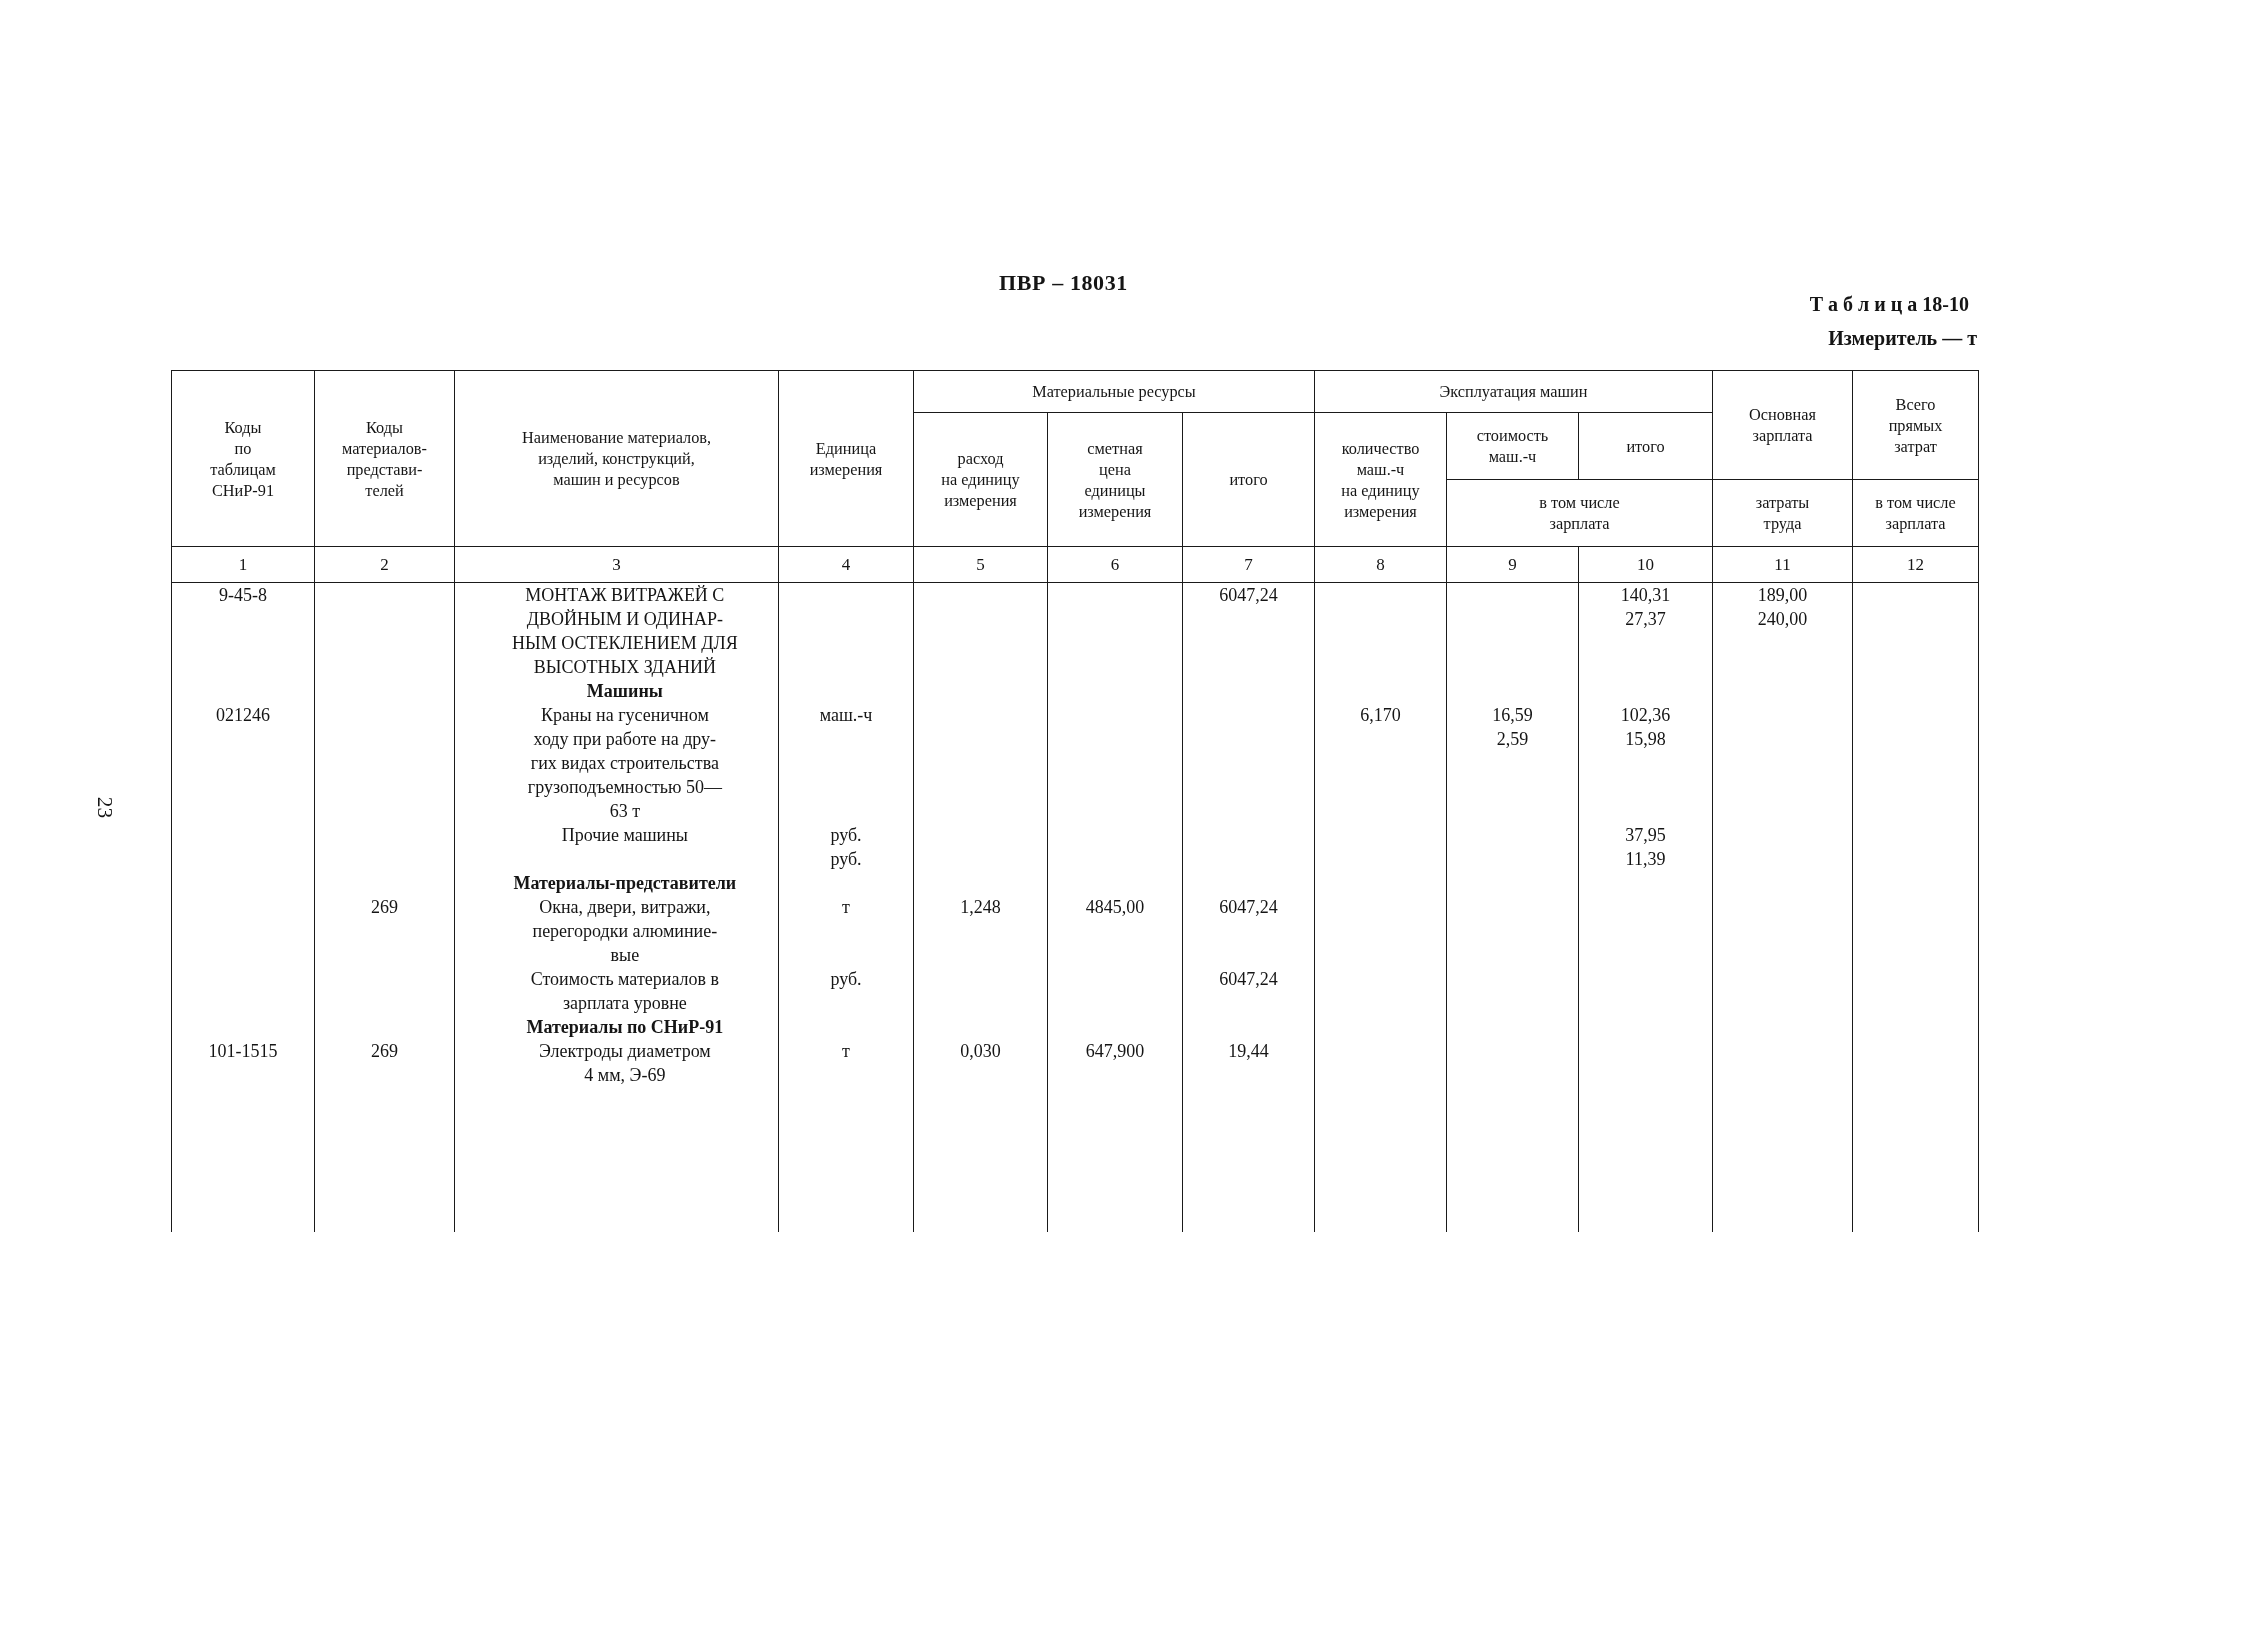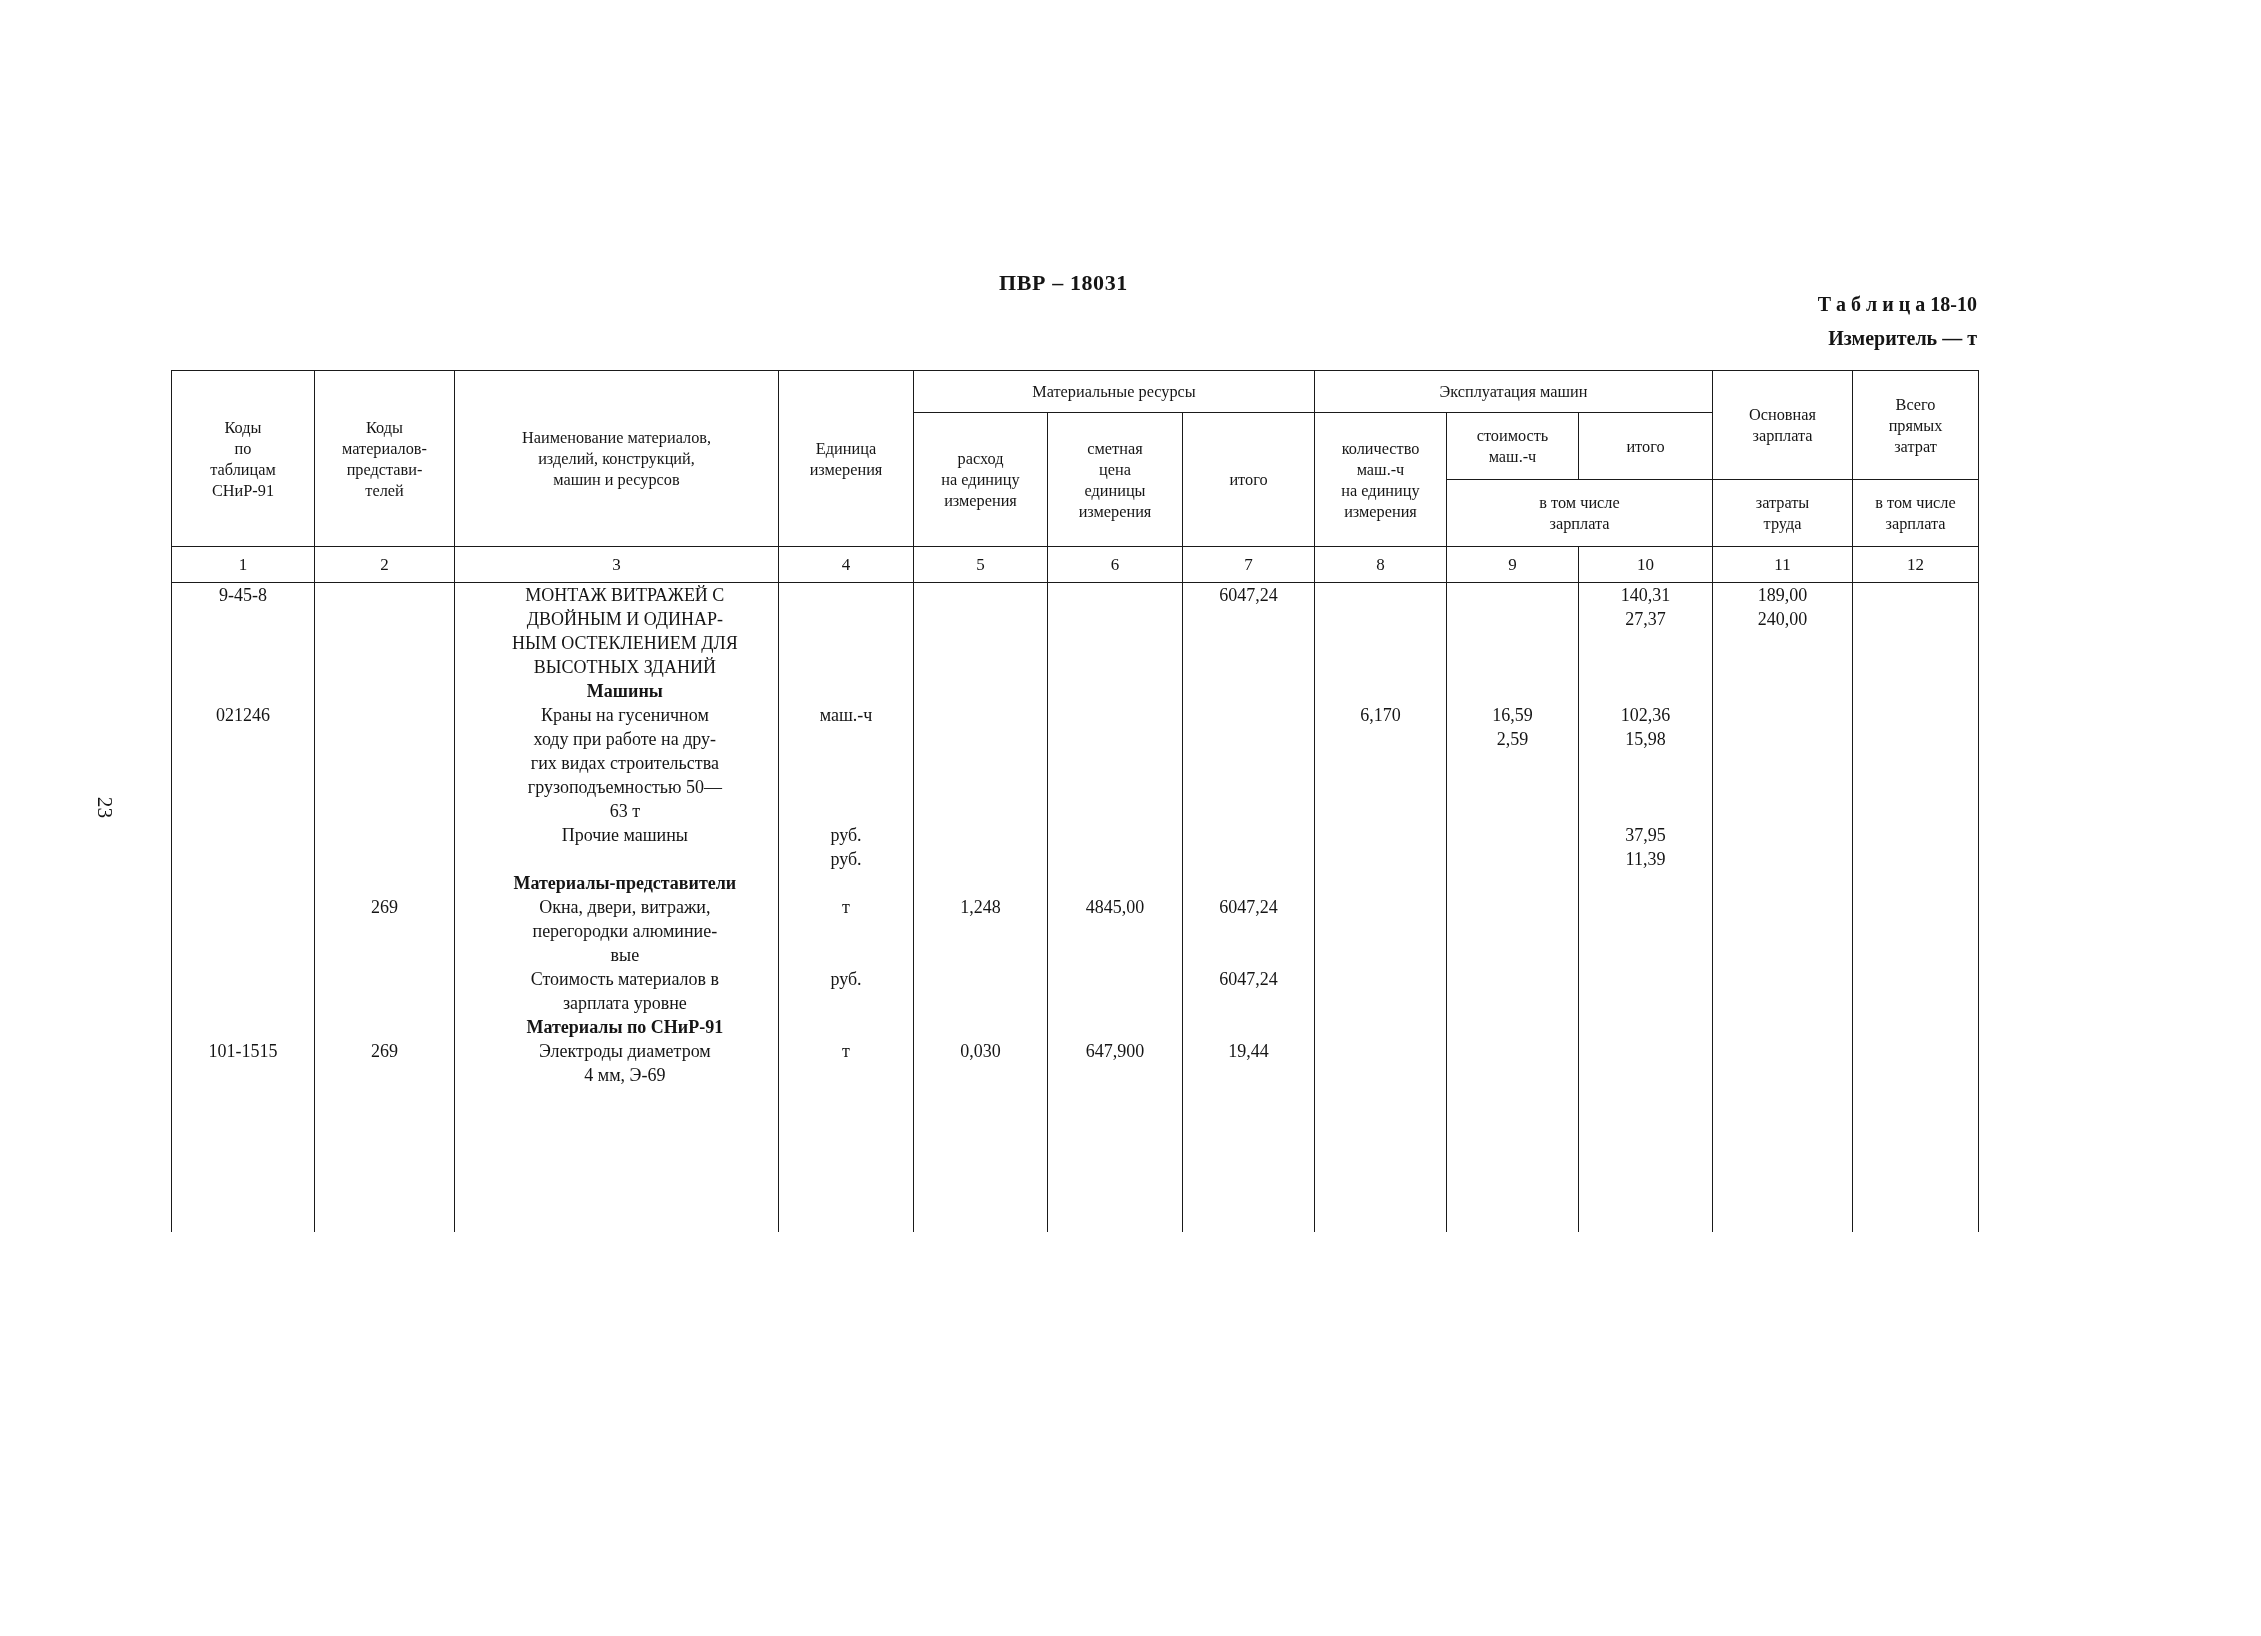--- a/index.html
+++ b/index.html
@@ -24,21 +24,21 @@
     text-align: center;
     font-size: 22px;
     font-weight: bold;
     letter-spacing: 0.6px;
     margin-top: 36px;
   }
 
   .table-label {
     position: absolute;
     top: 293px;
-    right: 284px;
+    right: 292px;
     font-size: 20px;
     font-weight: bold;
     text-align: right;
   }
 
   .measure-label {
     position: absolute;
     top: 327px;
     right: 284px;
     font-size: 20px;

